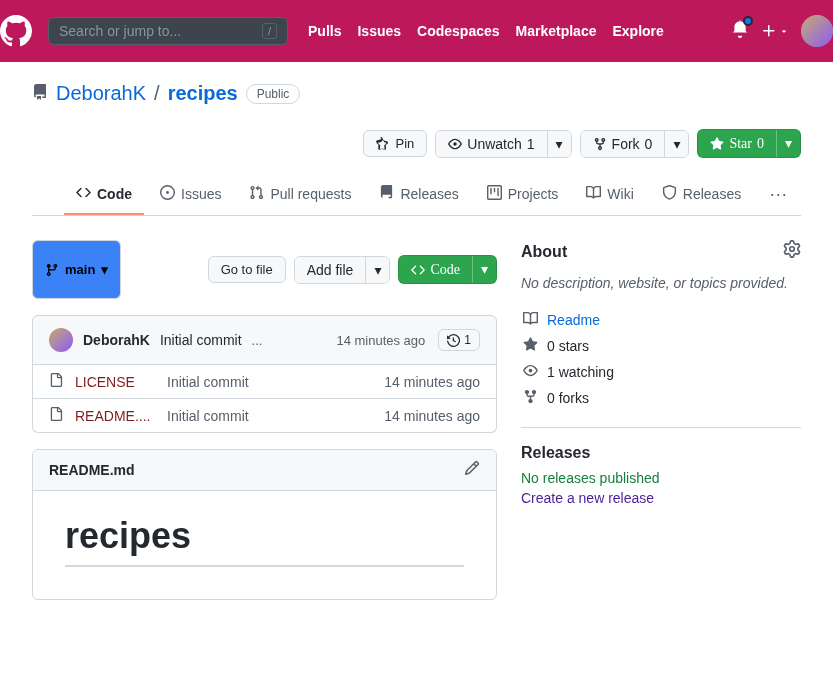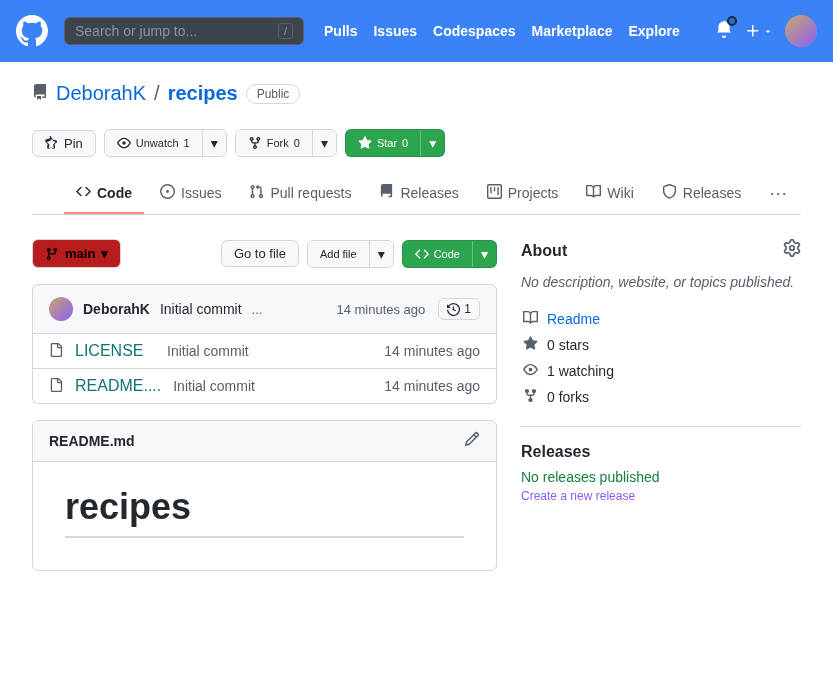--- a/index.html
+++ b/index.html
@@ -1,23 +1,23 @@
 <!DOCTYPE html>
 <html><head>
   <meta charset="utf-8">
   <style>
     * { box-sizing: border-box; margin: 0; padding: 0; }
     body { font-family: -apple-system, BlinkMacSystemFont, "Segoe UI", Helvetica, Arial, sans-serif; font-size: 14px; background: #ffffff; color: #24292f; }
 
     
     .top-nav {
-      background: #3b82f6;
+      background: #be185d;
       display: flex;
       align-items: center;
-      padding: 0 16px;
+      padding: 0 0;
       height: 62px;
       gap: 16px;
     }
     .nav-logo { width: 32px; height: 32px; flex-shrink: 0; }
     .nav-search {
       display: flex; align-items: center;
       background: #3d444d;
       border: 1px solid #57606a;
       border-radius: 6px;
       padding: 5px 10px;
@@ -69,21 +69,21 @@
       padding: 2px 10px;
       font-size: 12px;
       color: #57606a;
       font-weight: 500;
     }
 
     
     .repo-actions {
       display: flex;
       align-items: center;
-      justify-content: flex-start;
+      justify-content: flex-end;
       gap: 8px;
       padding: 8px 0 16px 0;
     }
     .btn {
       display: inline-flex; align-items: center; gap: 5px;
       border: 1px solid #d0d7de;
       border-radius: 6px;
       padding: 5px 12px;
       font-size: 13px;
       background: #f6f8fa;
@@ -95,35 +95,36 @@
       display: inline-flex; align-items: stretch;
       border: 1px solid #d0d7de;
       border-radius: 6px;
       overflow: hidden;
     }
     .btn-split .main-part {
       display: flex; align-items: center; gap: 5px;
       padding: 5px 12px;
       background: #f6f8fa;
       color: #24292f;
-      font-size: 11px;
+      font-size: 14px;
       cursor: pointer;
       font-weight: 500;
     }
     .btn-split .arrow-part {
       display: flex; align-items: center;
       padding: 5px 8px;
       background: #f6f8fa;
       border-left: 1px solid #d0d7de;
       cursor: pointer;
     }
     .btn-green {
       background: #2da44e;
       color: #ffffff;
       border: 1px solid rgba(27,31,36,0.15);
+      font-family: Liberation Serif, serif;
     }
     .btn-green .main-part {
       background: #2da44e;
       color: #ffffff;
     }
     .btn-green .arrow-part {
       background: #2da44e;
       border-left: 1px solid rgba(255,255,255,0.3);
       color: #ffffff;
     }
@@ -165,22 +166,22 @@
     .right-panel { width: 280px; flex-shrink: 0; }
 
     
     .branch-row {
       display: flex; align-items: center; gap: 8px; margin-bottom: 16px;
     }
     .btn-branch {
       display: inline-flex; align-items: center; gap: 6px;
       border: 1px solid #d0d7de;
       border-radius: 6px;
-      padding: 6px 12px;
-      background: #b91c1c;
+      padding: 21px 12px;
+      background: #3b82f6;
       font-size: 13px;
       cursor: pointer;
       font-weight: 600;
     }
 
     
     .commit-header {
       display: flex; align-items: center; gap: 10px;
       padding: 12px 16px;
       background: #f6f8fa;
@@ -203,21 +204,21 @@
 
     .file-list { border: 1px solid #d0d7de; border-top: none; border-radius: 0 0 6px 6px; }
     .file-row {
       display: flex; align-items: center;
       padding: 8px 16px;
       border-top: 1px solid #d0d7de;
       gap: 12px;
     }
     .file-row:first-child { border-top: none; }
     .file-icon { color: #57606a; font-size: 15px; flex-shrink: 0; }
-    .file-name { color: #0f766e; font-size: 16px; flex: 0 0 auto; min-width: 80px; }
+    .file-name { color: #7f1d1d; font-size: 14px; flex: 0 0 auto; min-width: 80px; }
     .file-commit { color: #57606a; font-size: 14px; flex: 1; }
     .file-time { color: #57606a; font-size: 14px; margin-left: auto; white-space: nowrap; }
 
     
     .readme-box {
       border: 1px solid #d0d7de;
       border-radius: 6px;
       margin-top: 16px;
       overflow: hidden;
     }
@@ -243,21 +244,21 @@
     .about-stat {
       display: flex; align-items: center; gap: 8px;
       font-size: 14px; color: #24292f; padding: 4px 0;
     }
     .about-stat-icon { color: #57606a; width: 18px; text-align: center; }
     .about-stat a { color: #0969da; text-decoration: none; }
     .about-divider { border: none; border-top: 1px solid #d0d7de; margin: 16px 0; }
 
     .releases-title { font-size: 16px; font-weight: 600; margin-bottom: 8px; }
     .releases-none { color: #15803d; font-size: 14px; margin-bottom: 4px; }
-    .releases-link { color: #8b5cf6; font-size: 12px; text-decoration: none; display: block; }
+    .releases-link { color: #4c1d95; font-size: 14px; text-decoration: none; display: block; }
   </style>
 </head>
 <body>
 
 <nav class="top-nav">
   <div class="nav-logo">
     <svg width="32" height="32" viewBox="0 0 16 16" fill="white">
       <path d="M8 0C3.58 0 0 3.58 0 8c0 3.54 2.29 6.53 5.47 7.59.4.07.55-.17.55-.38
                0-.19-.01-.82-.01-1.49-2.01.37-2.53-.49-2.69-.94-.09-.23-.48-.94-.82-1.13
                -.28-.15-.68-.52-.01-.53.63-.01 1.08.58 1.23.82.72 1.21 1.87.87 2.33.66
@@ -513,21 +514,21 @@
 
   <div class="right-panel">
     <div class="about-header">
       <span class="about-title">About</span>
       <span class="about-gear">
         <svg width="18" height="18" viewBox="0 0 16 16" fill="currentColor">
             <path d="M8 0a8.2 8.2 0 01.701.031C9.444.095 9.99.645 10.16 1.29l.288 1.107c.018.066.079.158.212.224.231.114.454.243.668.386.123.082.233.09.299.071l1.103-.303c.644-.176 1.392.021 1.82.63.27.385.506.792.704 1.218.315.675.111 1.422-.364 1.891l-.814.806c-.049.048-.098.147-.088.294.016.257.016.515 0 .772-.01.147.038.246.087.294l.814.806c.475.469.679 1.216.364 1.891a7.977 7.977 0 01-.704 1.217c-.428.61-1.176.807-1.82.63l-1.102-.302c-.067-.019-.177-.011-.3.071a5.909 5.909 0 01-.668.386c-.133.066-.194.158-.211.224l-.29 1.106c-.168.646-.715 1.196-1.458 1.26a8.006 8.006 0 01-1.402 0c-.743-.064-1.289-.614-1.458-1.26l-.289-1.106c-.018-.066-.079-.158-.212-.224a5.738 5.738 0 01-.668-.386c-.123-.082-.233-.09-.299-.071l-1.103.303c-.644.176-1.392-.021-1.82-.63a8.12 8.12 0 01-.704-1.218c-.315-.675-.111-1.422.363-1.891l.815-.806c.05-.048.098-.147.088-.294a6.214 6.214 0 010-.772c.01-.147-.038-.246-.088-.294l-.815-.806C.635 6.045.431 5.298.746 4.623a7.92 7.92 0 01.704-1.217c.428-.61 1.176-.807 1.82-.63l1.102.302c.067.019.177.011.3-.071.214-.143.437-.272.668-.386.133-.066.194-.158.211-.224l.29-1.106C6.009.645 6.556.095 7.299.03 7.53.01 7.764 0 8 0zm-.571 1.525c-.036.003-.108.036-.137.146l-.289 1.105c-.147.561-.549.967-.998 1.189-.173.086-.34.183-.5.29-.417.278-.97.423-1.529.27l-1.103-.303c-.109-.03-.175.016-.195.045-.22.312-.412.644-.573.99-.014.031-.021.11.059.19l.815.806c.411.406.562.957.53 1.456a4.709 4.709 0 000 .582c.032.499-.119 1.05-.53 1.456l-.815.806c-.081.08-.073.159-.059.19.162.346.353.677.573.989.02.03.085.076.195.046l1.102-.303c.56-.153 1.113-.008 1.53.27.161.107.328.204.501.29.447.222.85.629.997 1.189l.289 1.105c.029.109.101.143.137.146a6.6 6.6 0 001.142 0c.036-.003.108-.036.137-.146l.289-1.105c.147-.561.549-.967.998-1.189.173-.086.34-.183.5-.29.417-.278.97-.423 1.529-.27l1.103.303c.109.029.175-.016.195-.045.22-.313.411-.644.573-.99.014-.031.021-.11-.059-.19l-.815-.806c-.411-.406-.562-.957-.53-1.456a4.709 4.709 0 000-.582c-.032-.499.119-1.05.53-1.456l.815-.806c.081-.08.073-.159.059-.19a6.464 6.464 0 00-.573-.989c-.02-.03-.085-.076-.195-.046l-1.102.303c-.56.153-1.113.008-1.53-.27a4.44 4.44 0 00-.501-.29c-.447-.222-.85-.629-.997-1.189l-.289-1.105c-.029-.11-.101-.143-.137-.146a6.6 6.6 0 00-1.142 0zM8 5.25a2.75 2.75 0 110 5.5 2.75 2.75 0 010-5.5zm0 1.5a1.25 1.25 0 100 2.5 1.25 1.25 0 000-2.5z"></path>
           </svg>
       </span>
     </div>
-    <p class="about-desc">No description, website, or topics published.</p>
+    <p class="about-desc">No description, website, or topics provided.</p>
 
     <div class="about-stat">
       <span class="about-stat-icon">
         <svg width="15" height="15" viewBox="0 0 16 16" fill="currentColor">
             <path d="M0 1.75A.75.75 0 01.75 1h4.253c1.227 0 2.317.59 3 1.501A3.744 3.744 0 0111.006 1h4.245a.75.75 0 01.75.75v10.5a.75.75 0 01-.75.75h-4.507a2.25 2.25 0 00-1.591.659l-.622.621a.75.75 0 01-1.06 0l-.622-.621A2.25 2.25 0 005.258 13H.75a.75.75 0 01-.75-.75V1.75zm7.251 10.324l.004-5.073-.002-2.253A2.25 2.25 0 005.003 2.5H1.5v9h3.757a3.75 3.75 0 011.994.574zM8.755 4.75l-.004 7.322a3.752 3.752 0 011.992-.572H14.5v-9h-3.495a2.25 2.25 0 00-2.25 2.25z"></path>
           </svg>
       </span>
       <a style="color:#0969da; text-decoration:none;">Readme</a>
     </div>
     <div class="about-stat">

